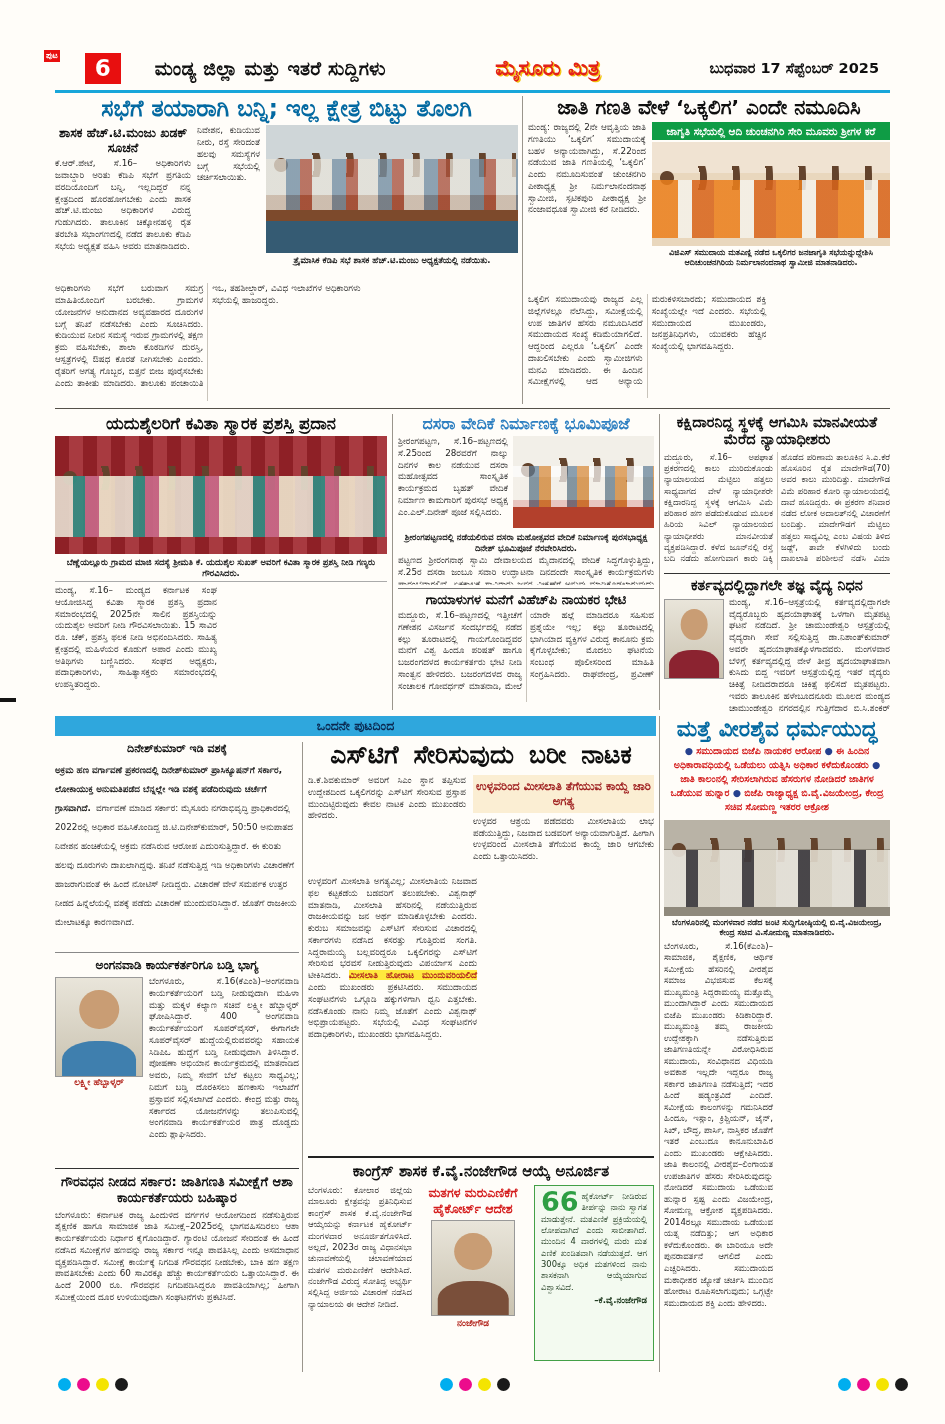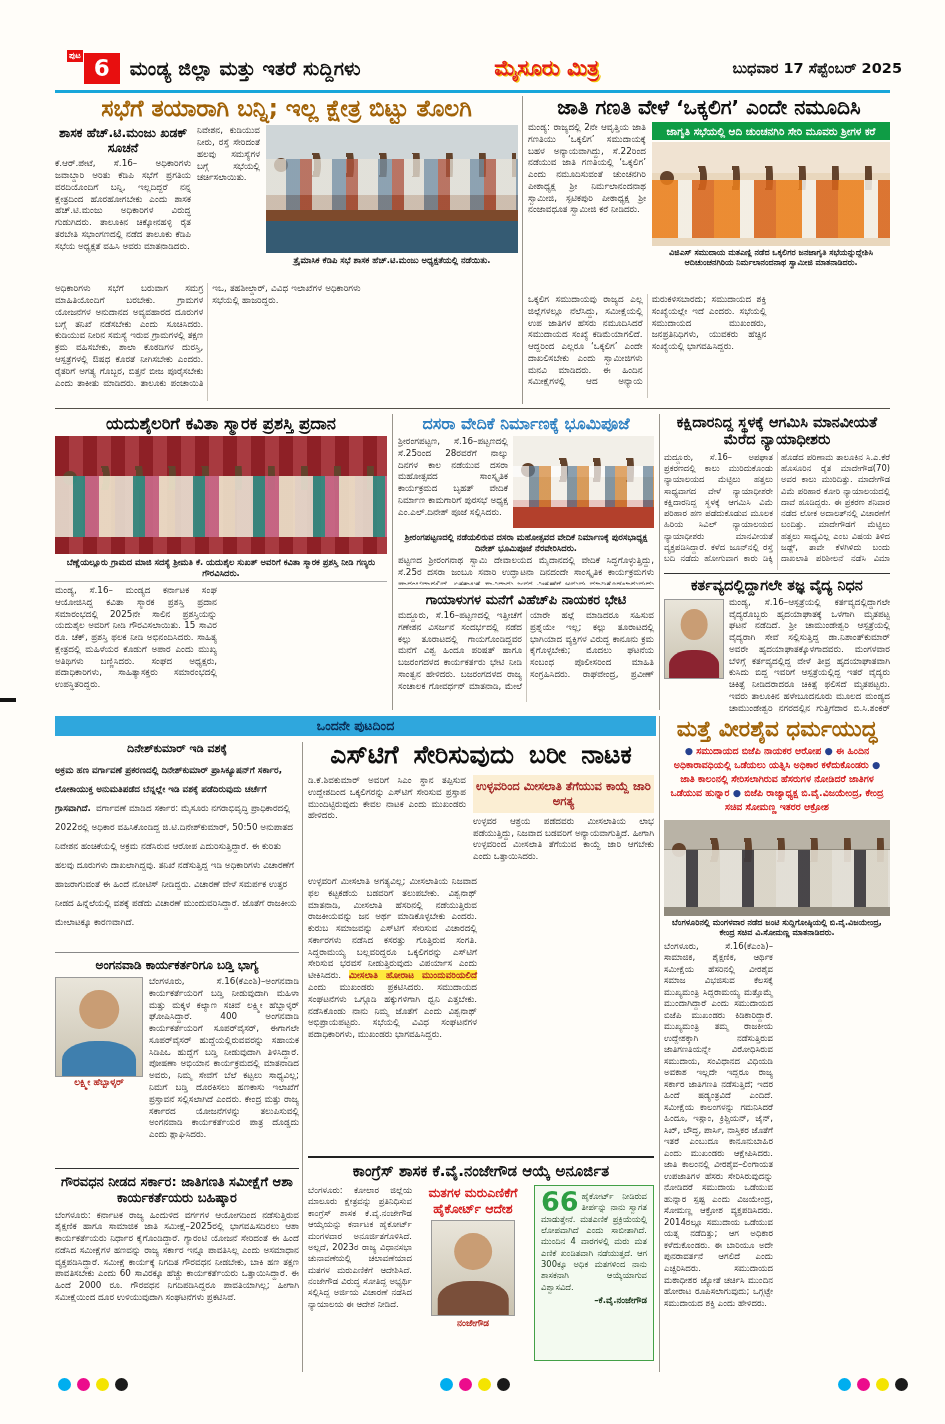--- a/index.html
+++ b/index.html
@@ -4,21 +4,21 @@
 <style>
   * { margin:0; padding:0; box-sizing:border-box; }
   html,body { background:#e9e7e2; }
   body { font-family:"DejaVu Sans","Liberation Sans",sans-serif; }
   #page { position:relative; width:945px; height:1424px; margin:0 auto; background:#fffdf9; overflow:hidden; }
   .abs { position:absolute; }
   .bodytext { font-size:8.8px; line-height:1.34; text-align:justify; color:#1d1d1d; overflow:hidden; }
   .cols2 { column-count:2; column-gap:8px; column-rule:1px solid #c9c4bb; column-fill:auto; }
   .cols3 { column-count:3; column-gap:9px; column-rule:1px solid #c9c4bb; column-fill:auto; }
   .cap { font-size:8.4px; font-weight:bold; text-align:center; color:#222; line-height:1.25; }
-  .hl-red { color:#a16207;text-align:center; }
+  .hl-red { color:#0369a1;text-align:center; }
   .vline { width:1px; background:#9a958c; }
   .hline { height:1px; background:#55514a; }
   
   #header { display:flex; align-items:center; }
   .pgbox { background:#e80f0f; color:#fff; font-weight:bold; font-size:23px; width:36px; height:31px; display:flex; align-items:center; justify-content:center; }
   .pglabel { font-size:8px; font-weight:bold; color:#111; background:#e80f0f; color:#fff; padding:1px 2px; margin-right:1px; align-self:flex-start; margin-top:2px; }
   .sectitle { font-size:19px; font-weight:bold; color:#101010; margin-left:10px; letter-spacing:0.2px; }
   .masthead { font-size:21px; font-weight:bold; color:#e32119; text-shadow:1.4px 1.4px 0 #f3c60b; }
   .dateline { font-size:14.5px; font-weight:bold; color:#101010; }
   
@@ -56,21 +56,21 @@
   .capname-red { color:#b3261e; font-size:9px; font-weight:bold; text-align:center; }
   .dot { width:13px; height:13px; border-radius:50%; display:inline-block; margin-right:6px; }
   .d-c { background:#00aeef; } .d-m { background:#ec0c8c; } .d-y { background:#f4e400; } .d-k { background:#1a1a1a; }
   h1,h2,h3 { font-weight:bold; text-align:center; color:#0e0e0e; }
 </style>
 </head>
 <body>
 
 <div id="page">
 
-  <div id="header" class="abs" style="left:67px; top:48px; width:835px; height:40px;">
+  <div id="header" class="abs" style="left:44px; top:48px; width:835px; height:40px;gap:24px;">
     <span class="pglabel">ಪುಟ</span>
     <span class="pgbox">6</span>
     <span class="sectitle">ಮಂಡ್ಯ ಜಿಲ್ಲಾ ಮತ್ತು ಇತರೆ ಸುದ್ದಿಗಳು</span>
     <span class="masthead" style="margin-left:auto;">ಮೈಸೂರು ಮಿತ್ರ</span>
     <span class="dateline" style="margin-left:auto;">ಬುಧವಾರ 17 ಸೆಪ್ಟೆಂಬರ್ 2025</span>
   </div>
   <div class="abs" style="left:55px; top:90px; width:835px; height:3px; background:#18a6da;"></div>
 
   <div class="abs" style="left:55px; top:96px; width:463px; height:308px;">
     <h1 class="hl-red" style="font-size:23px; line-height:1.1;">ಸಭೆಗೆ ತಯಾರಾಗಿ ಬನ್ನಿ; ಇಲ್ಲ ಕ್ಷೇತ್ರ ಬಿಟ್ಟು ತೊಲಗಿ</h1>

